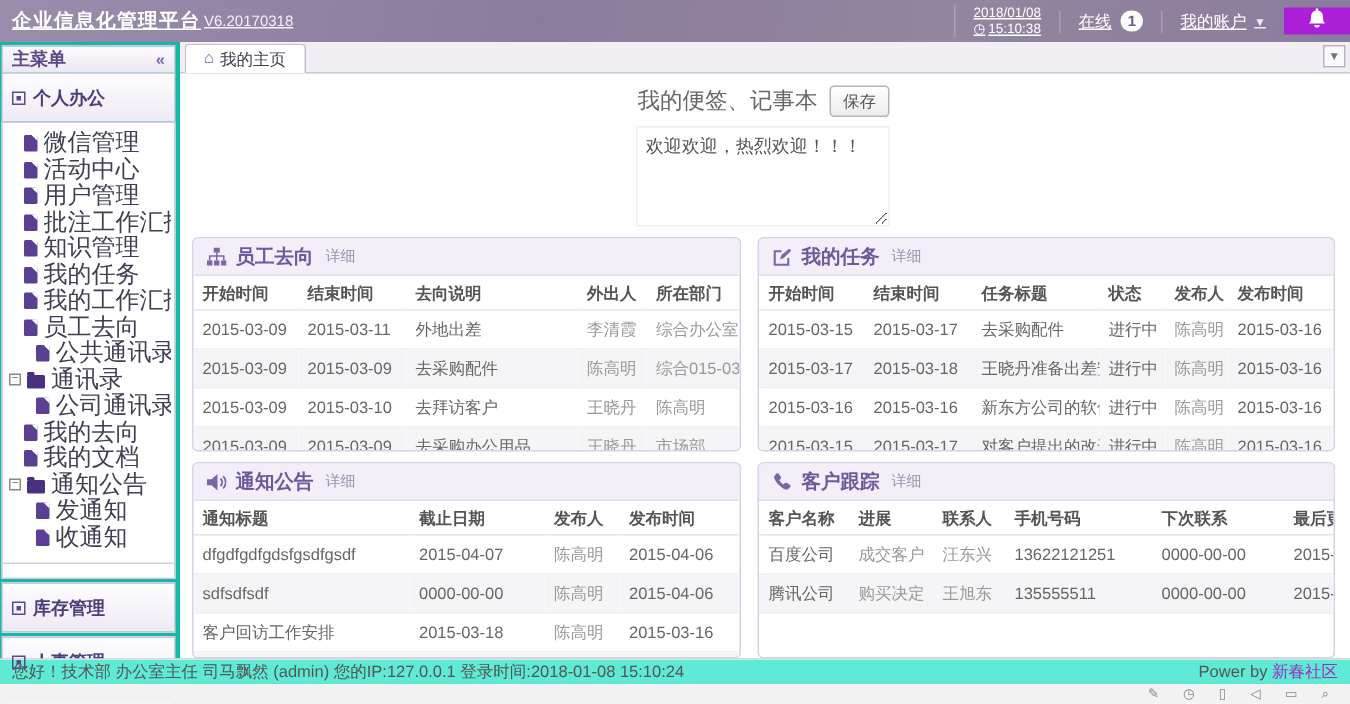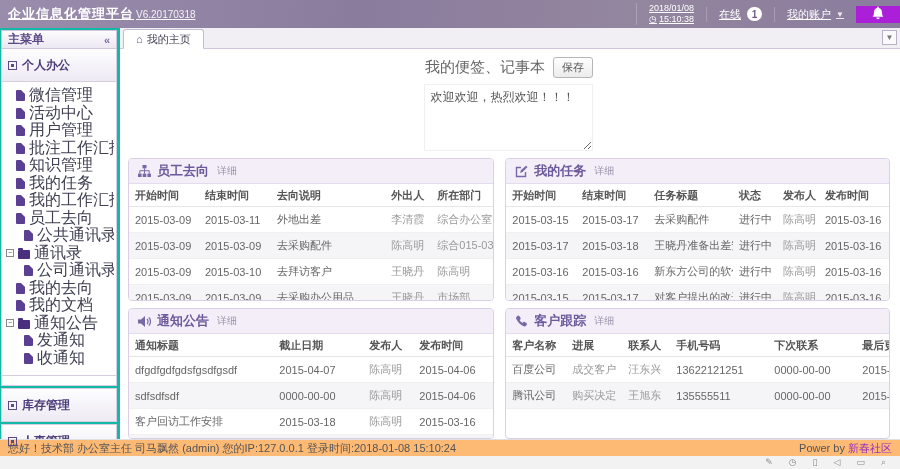--- a/index.html
+++ b/index.html
@@ -149,22 +149,22 @@
   .panel-notices th:nth-child(4),.panel-notices td:nth-child(4){width:80px;}
   .panel-notices td:nth-child(3){color:#999;}
   .panel-customers th:nth-child(1),.panel-customers td:nth-child(1){width:60px;}
   .panel-customers th:nth-child(2),.panel-customers td:nth-child(2){width:56px;}
   .panel-customers th:nth-child(3),.panel-customers td:nth-child(3){width:48px;}
   .panel-customers th:nth-child(4),.panel-customers td:nth-child(4){width:98px;}
   .panel-customers th:nth-child(5),.panel-customers td:nth-child(5){width:88px;}
   .panel-customers td:nth-child(2),.panel-customers td:nth-child(3){color:#999;}
   
   .statusbar {
-    height:17px; flex:0 0 17px; background:#fdba74; border-top:1px solid #e0e0e0;
-    display:flex; align-items:center; padding:0 8px; font-size:11px; color:#555;
+    height:17px; flex:0 0 17px; background:#5eead4; border-top:1px solid #e0e0e0;
+    display:flex; align-items:flex-start; padding:0 8px; font-size:11px; color:#555;
   }
   .statusbar .left { flex:1; white-space:nowrap; overflow:hidden; }
   .power { color:#555; font-size:11px; }
   .power .community { color:#9b30c0; }
   .iconstrip {
     height:13px; flex:0 0 13px; background:#f2f2f2; display:flex; align-items:center;
     justify-content:flex-end; gap:16px; padding:0 14px;
   }
   .mini-icon { font-size:9px; color:#8a8a8a; line-height:1; cursor:pointer; }
   svg .pfill { fill:#7a68a6; }

